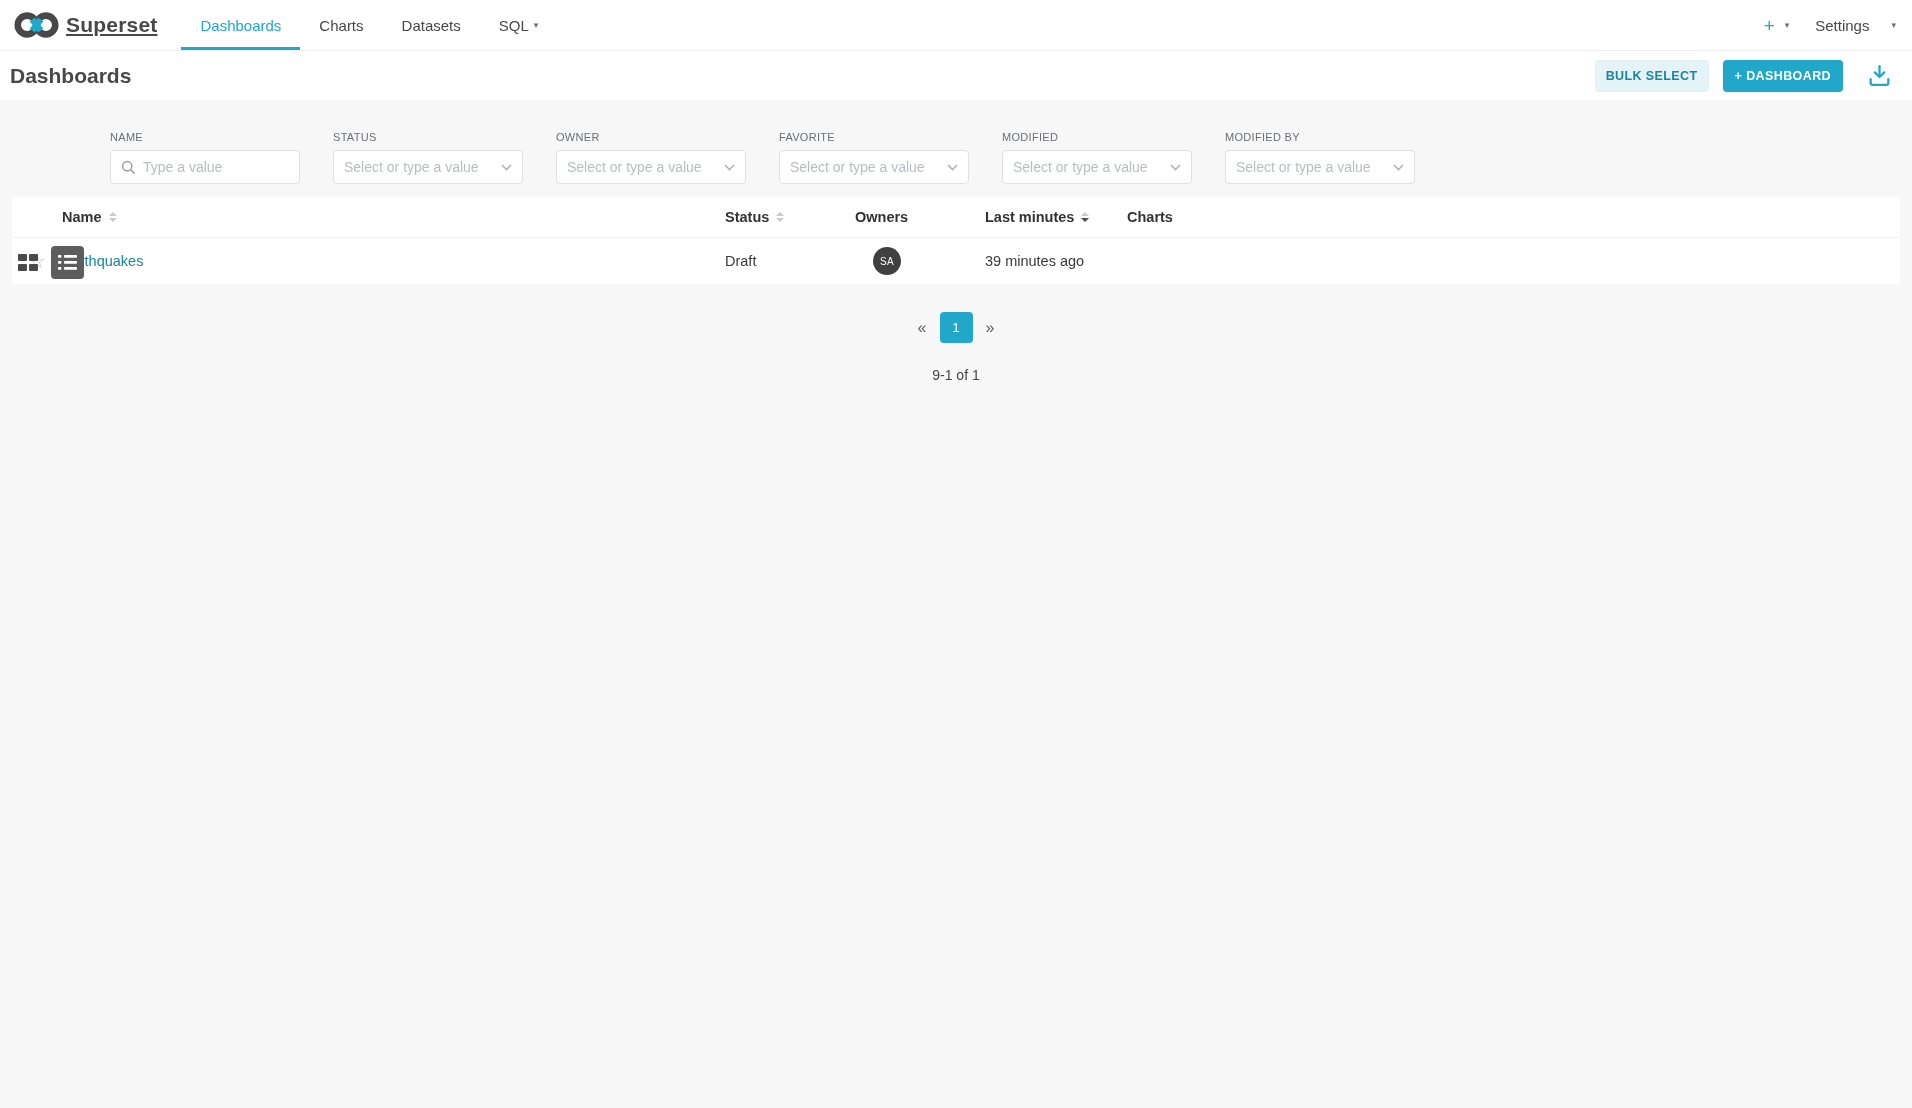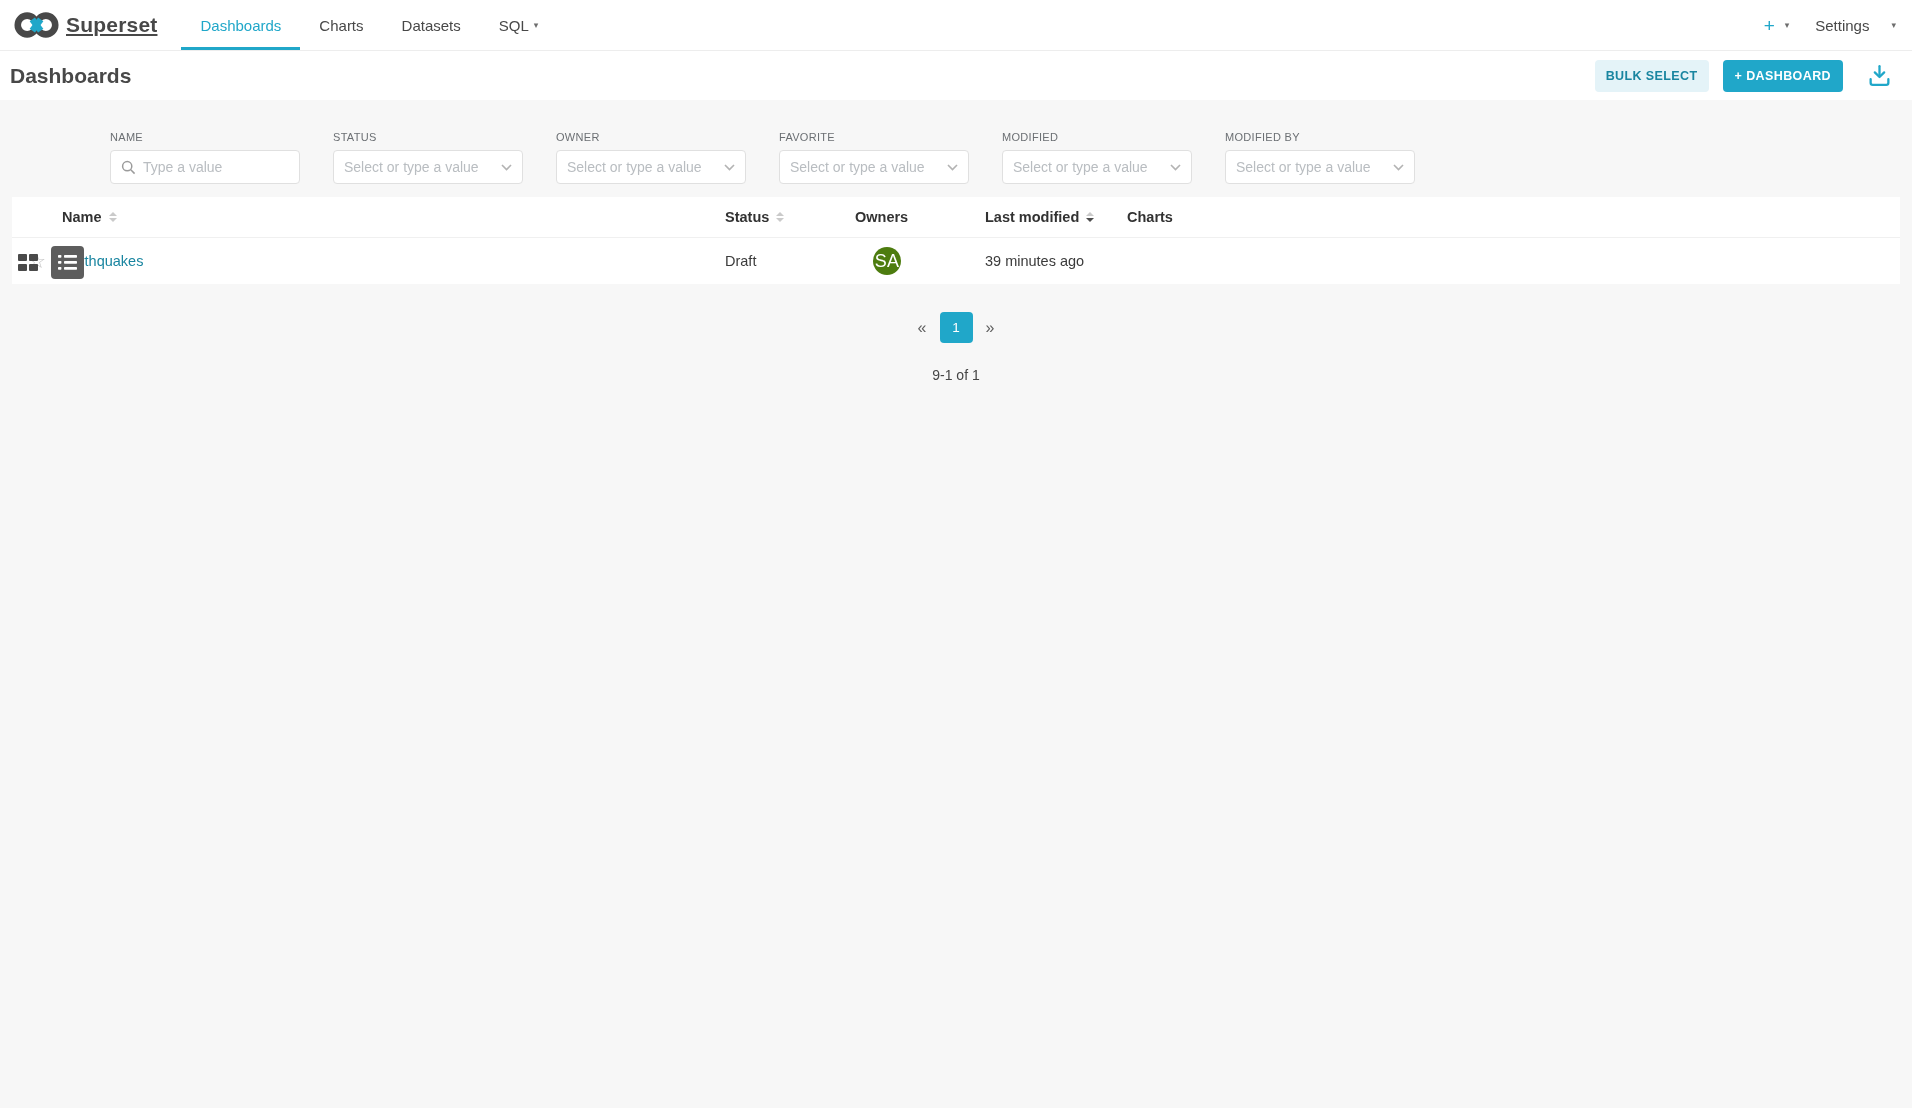--- a/index.html
+++ b/index.html
@@ -72,22 +72,22 @@
   .t-data { height:47px; border-top:1px solid #f0f0f0; }
   .t-data .cell { font-size:14.5px; color:#3b3b3b; display:flex; align-items:center; }
   .sort { display:inline-flex; flex-direction:column; gap:2px; margin-left:7px; }
   .sort i { display:block; width:0; height:0; border-left:4px solid transparent; border-right:4px solid transparent; }
   .sort .up { border-bottom:4px solid #cacaca; }
   .sort .down { border-top:4px solid #cacaca; }
   .sort.desc .down { border-top-color:#4d4d4d; }
   .star-cell { justify-content:center; }
   .star { font-size:20px; color:#c4c4c4; cursor:pointer; line-height:1; }
   .row-link { color:#1985a0; text-decoration:none; cursor:pointer; }
-  .avatar { width:28px; height:28px; margin-left:18px; border-radius:50%; background:#4d7c0f;
-            color:#fff; font-size:18px; display:flex; align-items:center; justify-content:center;
+  .avatar { width:28px; height:28px; margin-left:18px; border-radius:50%; background:#404040;
+            color:#fff; font-size:10px; display:flex; align-items:center; justify-content:center;
             letter-spacing:.3px; cursor:default; }
 
   
   .pagination-wrap { display:flex; flex-direction:column; align-items:center; margin-top:28px; }
   .pager { display:flex; align-items:center; gap:13px; }
   .page-arrow { background:none; border:none; font-size:16px; color:#5f5f5f; cursor:pointer; font-family:inherit; }
   .page-tile { width:33px; height:31px; background:#20a7c9; border:none; border-radius:4px;
                color:#fff; font-size:13.5px; font-family:inherit; cursor:pointer;
                display:flex; align-items:center; justify-content:center; }
   .page-summary { margin-top:24px; font-size:14px; color:#454545; }
@@ -269,21 +269,21 @@
       <span>Status</span>
       <span class="sort">
           <i class="up"></i>
           <i class="down"></i>
         </span>
     </div>
     <div class="cell">
       <span>Owners</span>
     </div>
     <div class="cell">
-      <span>Last modified</span>
+      <span>Last minutes</span>
       <span class="sort desc">
           <i class="up"></i>
           <i class="down"></i>
         </span>
     </div>
     <div class="cell">
       <span>Charts</span>
     </div>
   </div>
 

